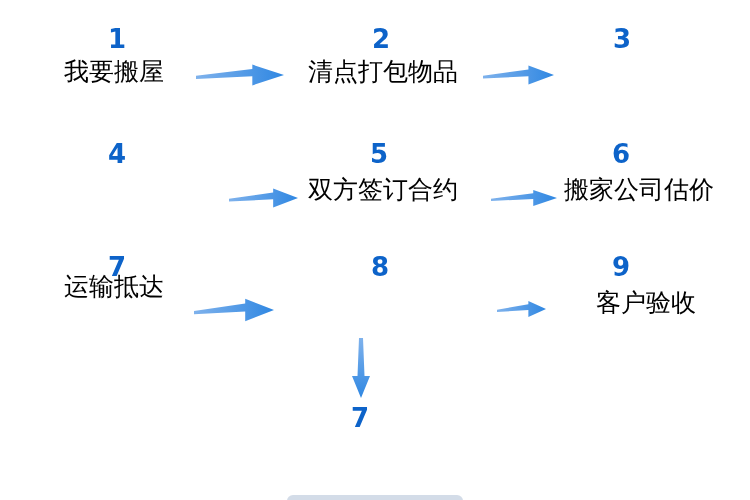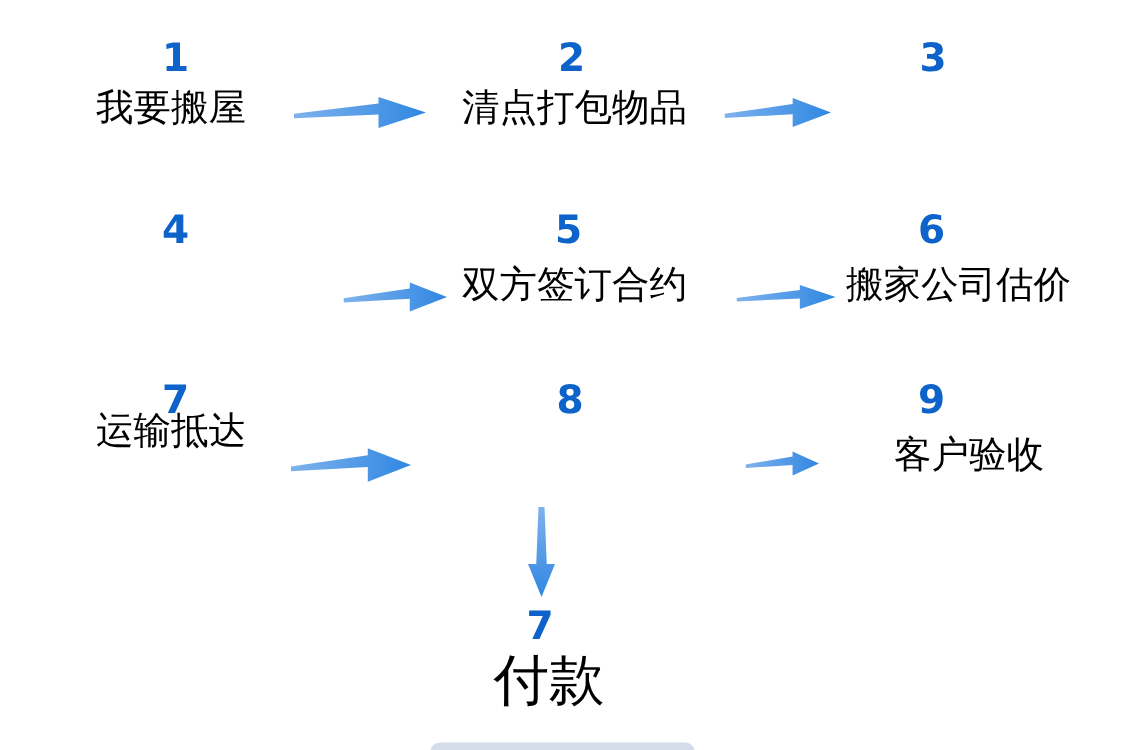--- a/index.html
+++ b/index.html
@@ -116,17 +116,16 @@
   </svg>
 
   <div class="step-number" style="left:581px; top:252px">9</div>
   <div class="step-label" style="left:596px; top:288px">客户验收</div>
 
   <svg class="arrow" style="left:349px; top:338px" width="24" height="60" viewBox="0 0 24 60" preserveAspectRatio="none">
     <polygon points="10,0 14,0 15.5,38 21,38 12,60 3,38 8.5,38" fill="url(#gv)"></polygon>
   </svg>
 
   <div class="step-number centered" style="left:360px; top:403px; width:auto">7</div>
-  <div class="step-label final-label centered" style="left:366px; top:432px">付款</div>
 
   <div class="cutoff"></div>
 
 </div>
 
 </body></html>

